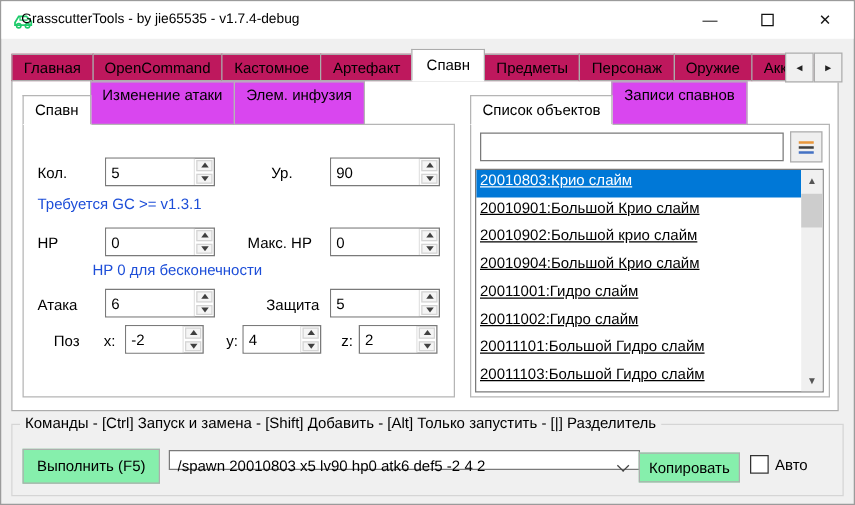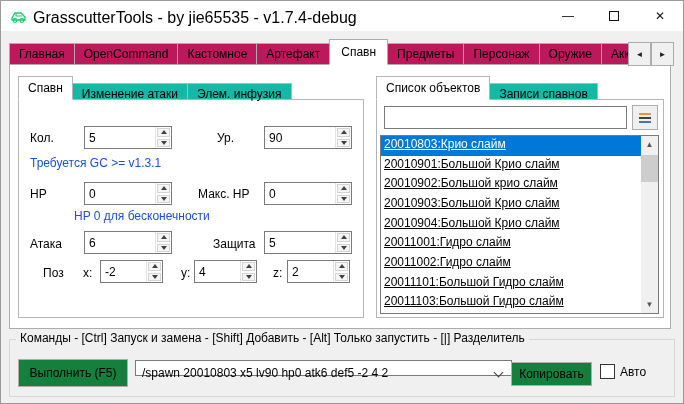--- a/index.html
+++ b/index.html
@@ -4,21 +4,21 @@
 <style>
   * { box-sizing: border-box; margin: 0; padding: 0; }
   html,body { width:684px; height:404px; }
   body { font-family:"Liberation Sans", sans-serif; font-size:12px; color:#000; }
   .window { position:relative; width:684px; height:404px; background:#f0f0f0;
             border:1px solid #9b9b9b; overflow:hidden; }
 
   
   .titlebar { position:absolute; left:0; top:0; width:682px; height:30px; background:#fff; }
   .app-icon { position:absolute; left:9px; top:7px; width:17px; height:16px; }
-  .title-text { position:absolute; left:32px; top:8px; font-size:16px; white-space:nowrap; }
+  .title-text { position:absolute; left:16px; top:8px; font-size:11px; white-space:nowrap; }
   .win-btns { position:absolute; right:0; top:0; display:flex; }
   .winbtn { width:46px; height:29px; display:flex; align-items:center; justify-content:center;
             font-size:12px; color:#111; }
   .max-glyph { width:10px; height:10px; border:1px solid #111; display:inline-block; }
 
   
   .main-tabs { position:absolute; left:8px; top:38px; width:664px; height:26px;
                display:flex; align-items:flex-end; white-space:nowrap; overflow:hidden; z-index:2; }
   .mtab { flex:none; height:22px; line-height:21px; padding:0 9px; background:#be185d;
           border:1px solid #acacac; margin-right:-1px; }
@@ -26,21 +26,21 @@
                  padding:0 11px; position:relative; z-index:3; }
   .tab-scroll { position:absolute; top:41px; width:23px; height:24px; background:#f0f0f0;
                 border:1px solid #acacac; display:flex; align-items:center; justify-content:center;
                 font-size:8px; color:#222; z-index:4; }
 
   
   .main-page { position:absolute; left:8px; top:63px; width:662px; height:265px;
                background:#fff; border:1px solid #acacac; }
 
   .subtabs { position:absolute; display:flex; align-items:flex-end; height:24px; z-index:2; }
-  .stab { flex:none; height:17px; line-height:20px; padding:0 9px; background:#14b8a6;
+  .stab { flex:none; height:35px; line-height:20px; padding:0 9px; background:#d946ef;
           border:1px solid #b5b5b5; margin-right:-1px; }
   .stab.active { height:24px; line-height:22px; background:#fff; border-bottom:1px solid #fff;
                  position:relative; z-index:3; }
   .subpage { position:absolute; background:#fff; border:1px solid #b5b5b5; }
 
   
   .flabel { position:absolute; line-height:18px; }
   .fnote { position:absolute; color:#1d4ed8; line-height:16px; }
   .spin { position:absolute; height:23px; display:flex; border:1px solid #7a7a7a; background:#fff; }
   .spin-val { flex:1; min-width:0; border:0; outline:none; padding:0 4px; font:12px "Liberation Sans",sans-serif; }
@@ -70,21 +70,21 @@
   .vscroll { width:17px; background:#f0f0f0; position:relative; }
   .scr-btn { position:absolute; left:0; width:17px; height:17px; display:flex;
              align-items:center; justify-content:center; font-size:8px; color:#555; }
   .scr-thumb { position:absolute; left:0; top:19px; width:17px; height:27px; background:#cdcdcd; }
 
   
   .groupbox { position:absolute; left:8px; top:338px; width:666px; height:58px;
               border:1px solid #d5d5d5; }
   .group-label { position:absolute; left:6px; top:-9px; background:#f0f0f0; padding:0 4px;
                  white-space:nowrap; }
-  .btn { position:absolute; background:#15803d; border:1px solid #adadad; text-align:center; }
+  .btn { position:absolute; background:#86efac; border:1px solid #adadad; text-align:center; }
   .run-btn { left:8px; top:19px; width:110px; height:28px; line-height:26px; }
   .combo { position:absolute; left:125px; top:20px; width:377px; height:16px; background:#fff;
            border:1px solid #7a7a7a; }
   .combo-text { position:absolute; left:6px; top:5px; white-space:nowrap; overflow:hidden; width:345px; }
   .combo-arrow { position:absolute; right:9px; top:8px; width:7px; height:7px;
                  border-right:1px solid #404040; border-bottom:1px solid #404040;
                  transform:rotate(45deg); }
   .copy-btn { left:501px; top:22px; width:81px; height:24px; line-height:22px; }
   .cb-wrap { position:absolute; left:590px; top:24px; display:flex; align-items:center; gap:5px; }
   .cb { width:15px; height:15px; background:#fff; border:1px solid #333; display:inline-block; }
@@ -269,21 +269,20 @@
       <div class="menu-btn">
         <span class="menu-line"></span>
         <span class="menu-line"></span>
         <span class="menu-line"></span>
       </div>
       <div class="listbox">
         <div class="list-rows">
           <div class="lrow selected">20010803:Крио слайм</div>
           <div class="lrow">20010901:Большой Крио слайм</div>
           <div class="lrow">20010902:Большой крио слайм</div>
-          <div class="lrow">20010903:Большой Крио слайм</div>
           <div class="lrow">20010904:Большой Крио слайм</div>
           <div class="lrow">20011001:Гидро слайм</div>
           <div class="lrow">20011002:Гидро слайм</div>
           <div class="lrow">20011101:Большой Гидро слайм</div>
           <div class="lrow">20011103:Большой Гидро слайм</div>
         </div>
         <div class="vscroll">
           <div class="scr-btn" style="top:0;">
             <span>▲</span>
           </div>

